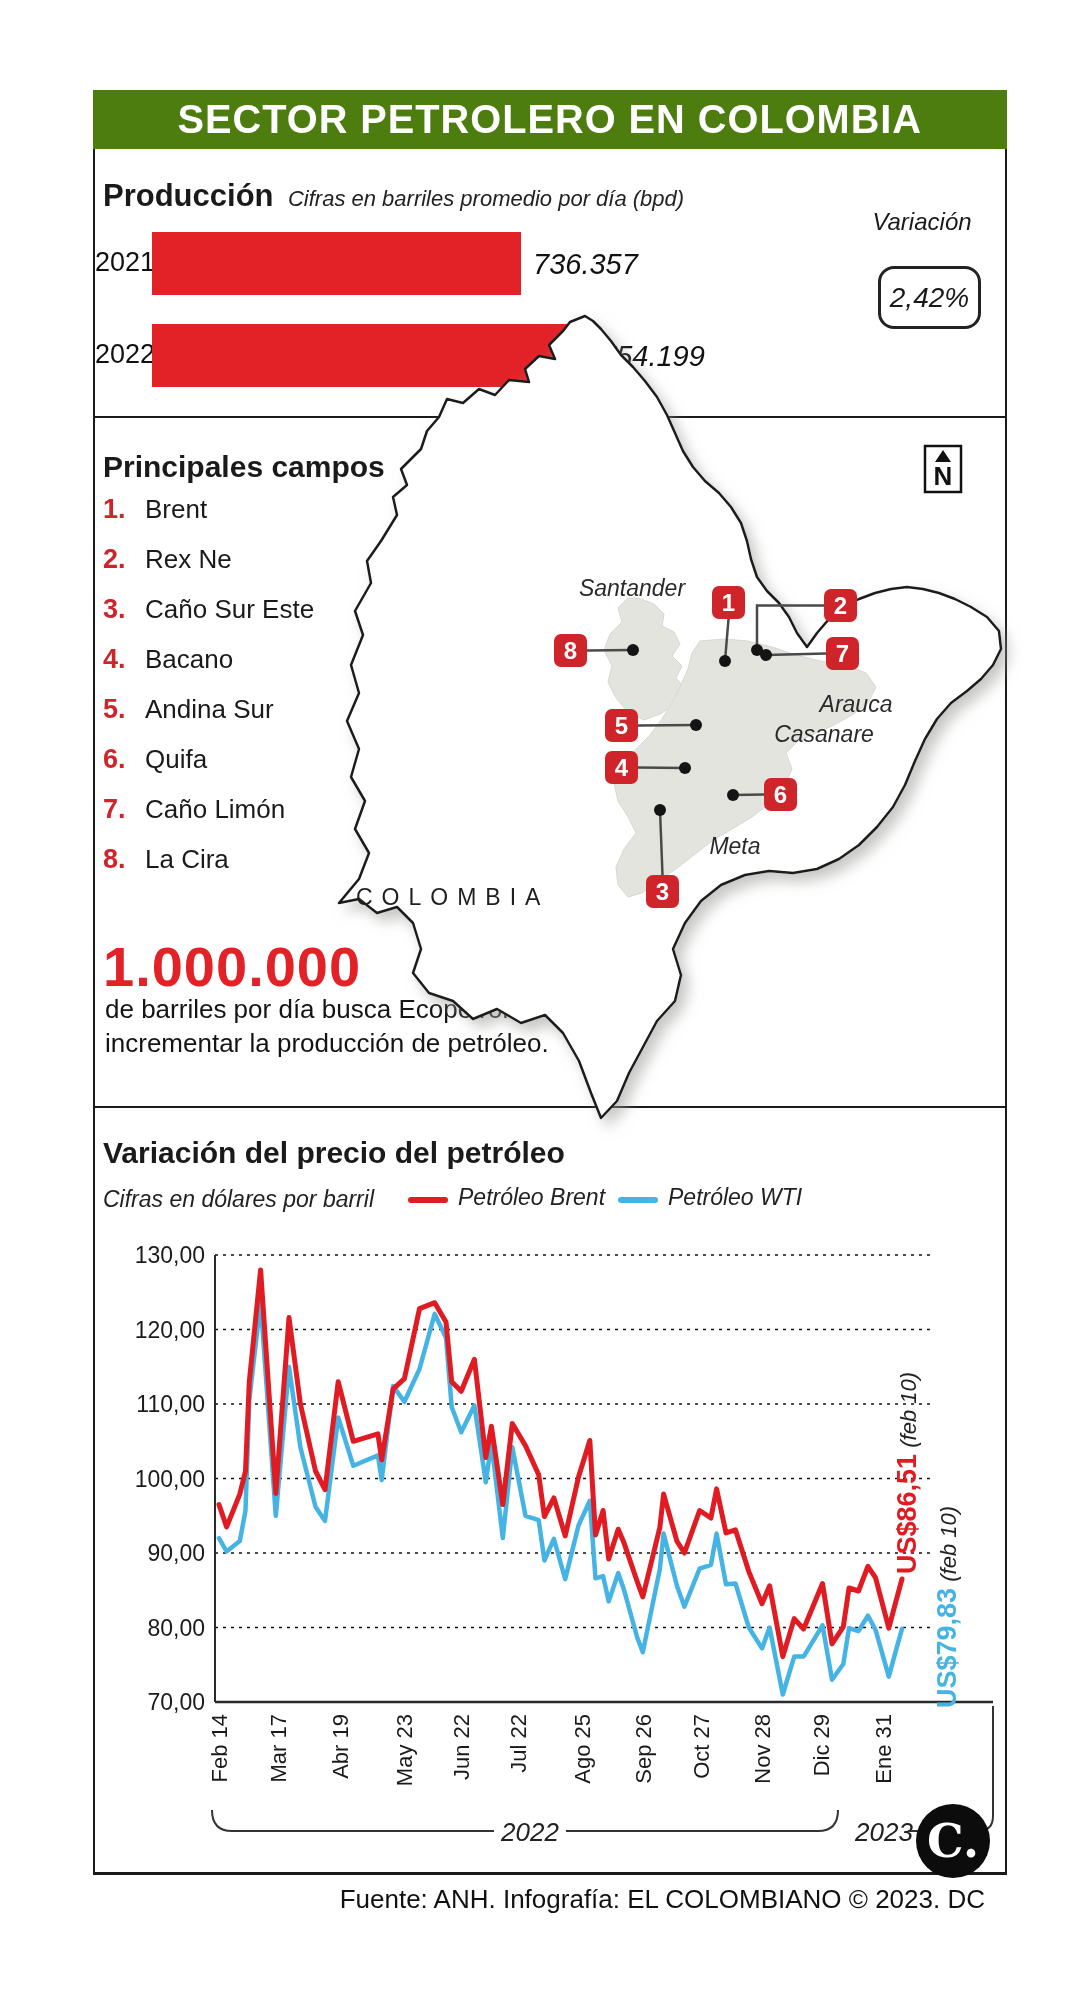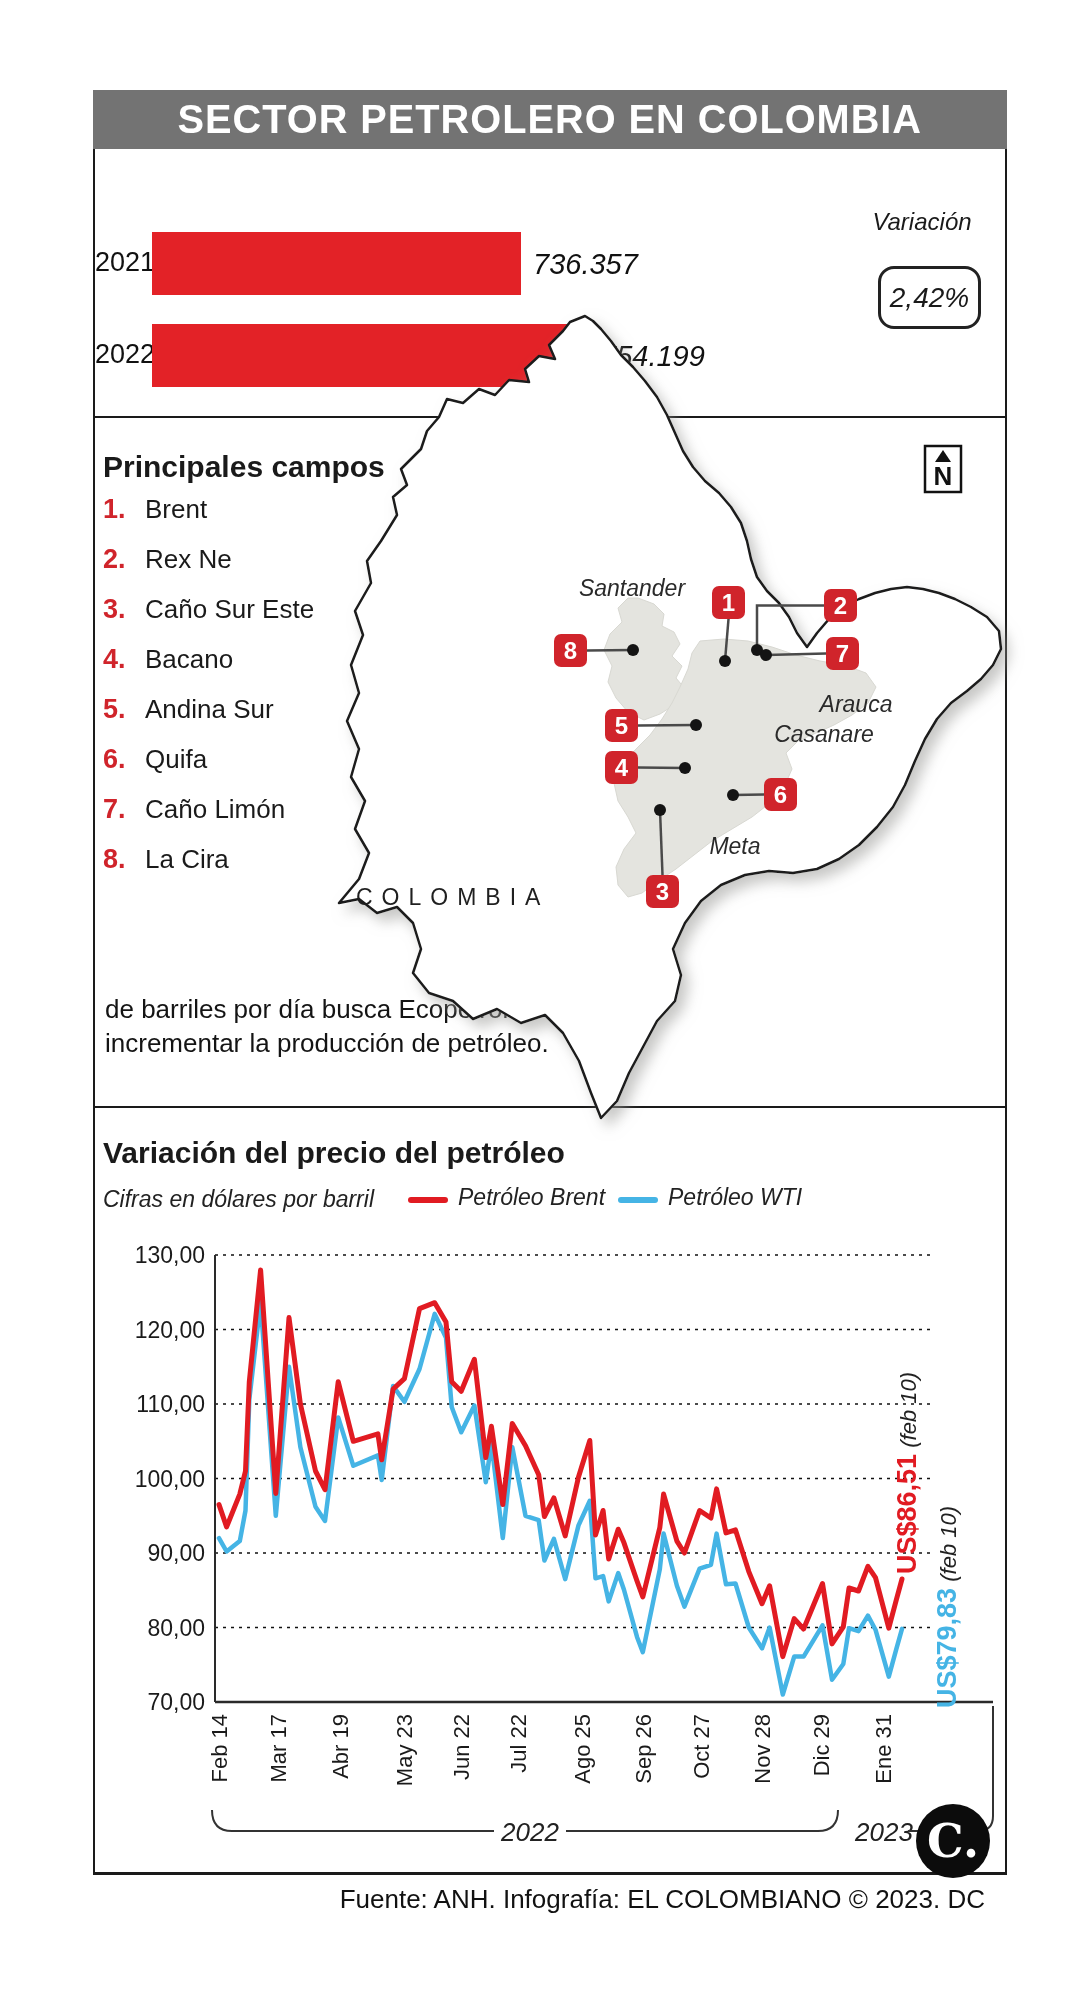--- a/index.html
+++ b/index.html
@@ -1,21 +1,21 @@
 <!DOCTYPE html>
 <html><head>
 <meta charset="utf-8">
 <style>
   html,body{margin:0;padding:0;background:#fff;}
   .canvas{position:relative;width:1089px;height:2000px;background:#fff;overflow:hidden;
           font-family:"Liberation Sans",sans-serif;color:#1a1a1a;}
   .abs{position:absolute;}
   .hline{position:absolute;height:2px;background:#1a1a1a;}
   .vline{position:absolute;width:2px;background:#1a1a1a;}
-  .hdr{position:absolute;left:93px;top:90px;width:914px;height:59px;background:#737373;
+  .hdr{position:absolute;left:93px;top:90px;width:914px;height:59px;background:#4d7c0f;
        display:flex;align-items:center;justify-content:center;}
   .hdr span{color:#fff;font-size:41px;font-weight:bold;letter-spacing:1px;transform:scaleX(.97);white-space:nowrap;}
   .sec-title{font-weight:bold;font-size:30px;white-space:nowrap;}
   .prod-title{font-size:31px;font-weight:bold;}
   .prod-sub{font-size:22px;font-style:italic;color:#222;margin-left:10px;}
   .bar-year{position:absolute;font-size:27px;color:#111;white-space:nowrap;}
   .prod-bar{position:absolute;height:63px;}
   .bar-val{position:absolute;font-size:29px;color:#111;white-space:nowrap;font-style:italic;}
   .var-lbl{position:absolute;font-size:24px;font-style:italic;text-align:center;width:140px;}
   .var-box{position:absolute;width:97px;height:57px;border:3px solid #222;border-radius:16px;
@@ -39,20 +39,24 @@
 <body>
 
 <div class="canvas">
 
   <div class="hdr">
     <span>SECTOR PETROLERO EN COLOMBIA</span>
   </div>
   <div class="vline" style="left:93px;top:149px;height:1724px;"></div>
   <div class="vline" style="left:1005px;top:149px;height:1724px;"></div>
 
+  <div class="abs" style="left:103px;top:178px;white-space:nowrap;">
+    <span class="prod-title">Producción</span>
+    <span class="prod-sub">Cifras en barriles promedio por día (bpd)</span>
+  </div>
 
   <div class="bar-year" style="left:95px;top:247px;">2021</div>
   <div class="prod-bar" id="bar0" style="left: 152px; top: 232px; width: 369px; background: rgb(227, 34, 39);"></div>
   <div class="bar-val" id="barval0" style="top: 248px; left: 533px;">736.357</div>
 
   <div class="bar-year" style="left:95px;top:339px;">2022</div>
   <div class="prod-bar" id="bar1" style="left: 152px; top: 324px; width: 436px; background: rgb(227, 34, 39);"></div>
   <div class="bar-val" id="barval1" style="top: 340px; left: 600px;">754.199</div>
 
   <div class="var-lbl" style="left:852px;top:208px;">Variación</div>
@@ -91,20 +95,21 @@
       <div class="campo-row">
         <span class="campo-num" style="color: rgb(208, 36, 43);">7.</span>
         <span class="campo-name">Caño Limón</span>
       </div>
       <div class="campo-row">
         <span class="campo-num" style="color: rgb(208, 36, 43);">8.</span>
         <span class="campo-name">La Cira</span>
       </div>
     </div>
 
+  <div class="big-num" style="left: 103px; top: 934px; color: rgb(227, 34, 39);">1.000.000</div>
   <div class="big-txt" style="left:105px;top:992px;">
     <div>de barriles por día busca Ecopetrol</div>
     <div>incrementar la producción de petróleo.</div>
   </div>
 
   <div class="hline" style="left:93px;top:1106px;width:914px;"></div>
 
   <svg id="map-svg" class="abs" style="left:0;top:298px;" width="1089" height="845" viewBox="0 298 1089 845">
     <defs>
       <filter id="ds" x="-20%" y="-20%" width="150%" height="150%">

